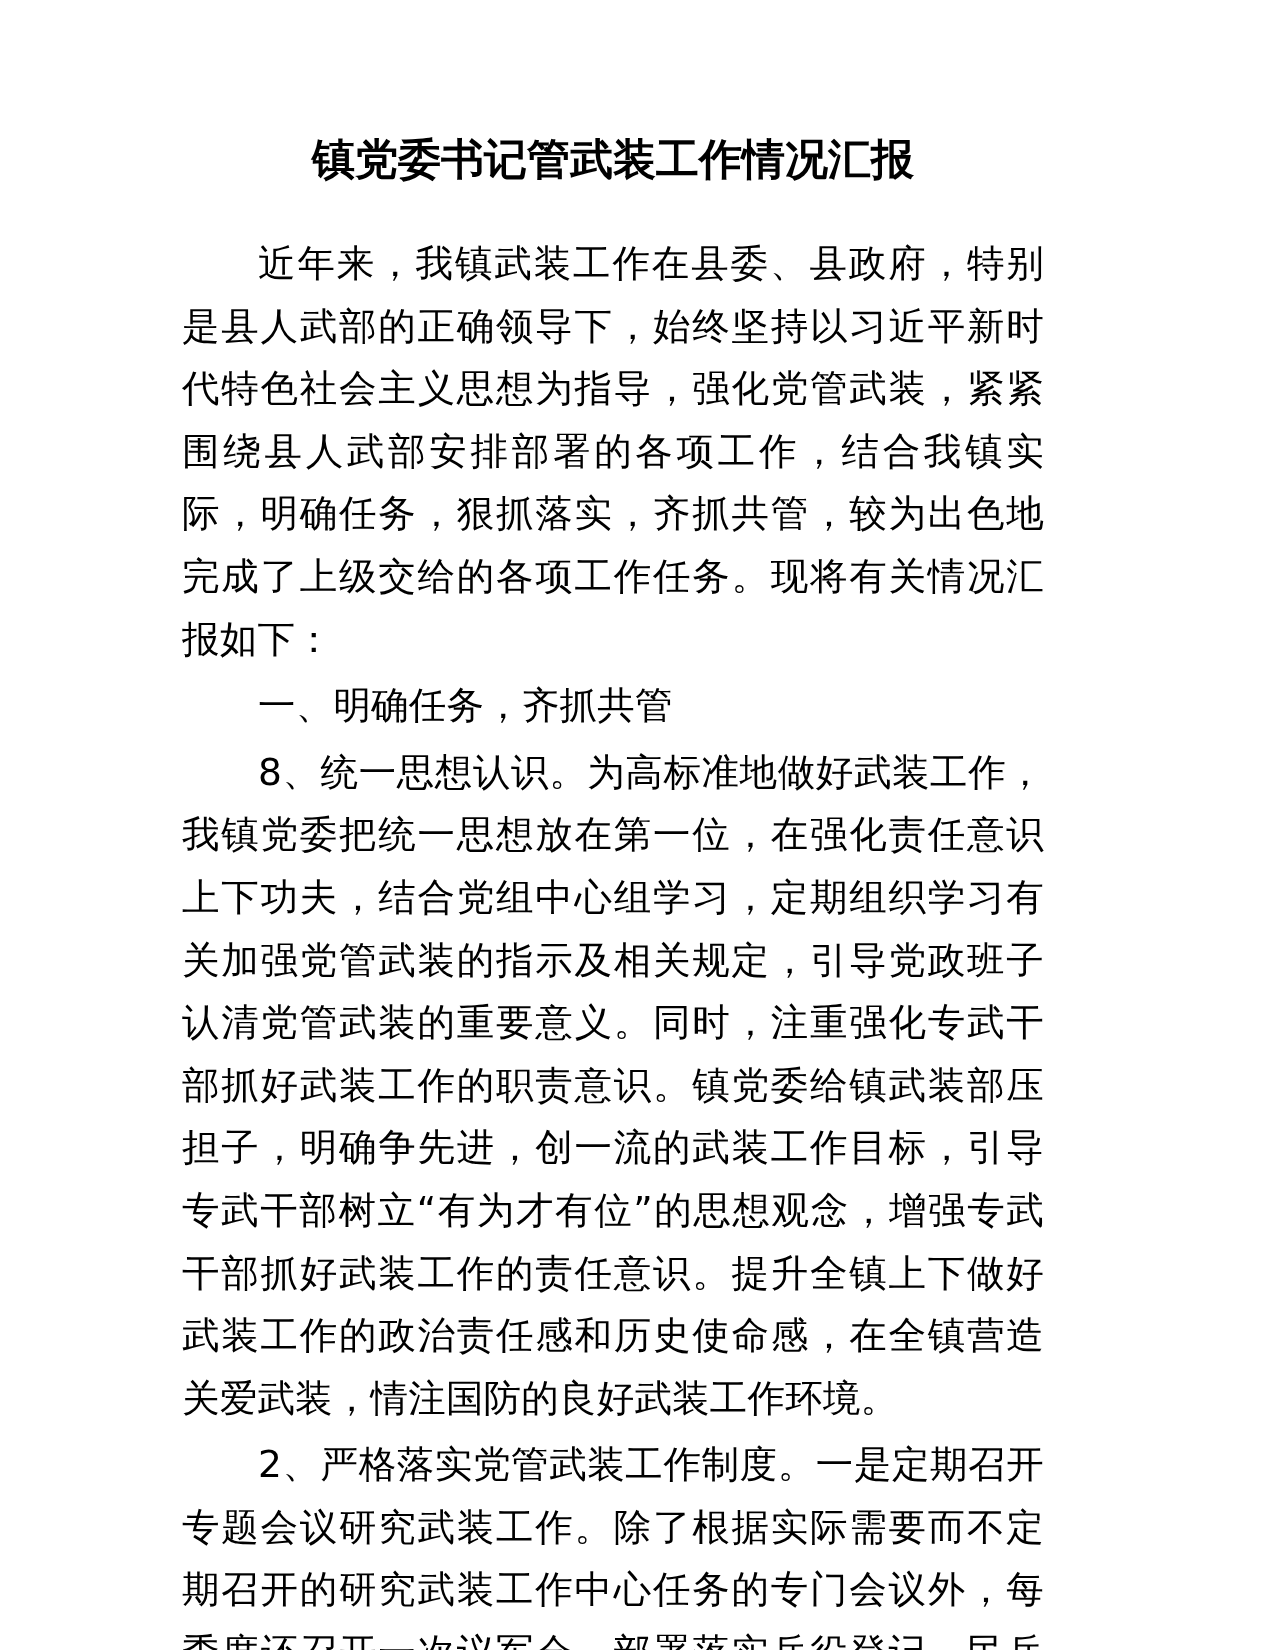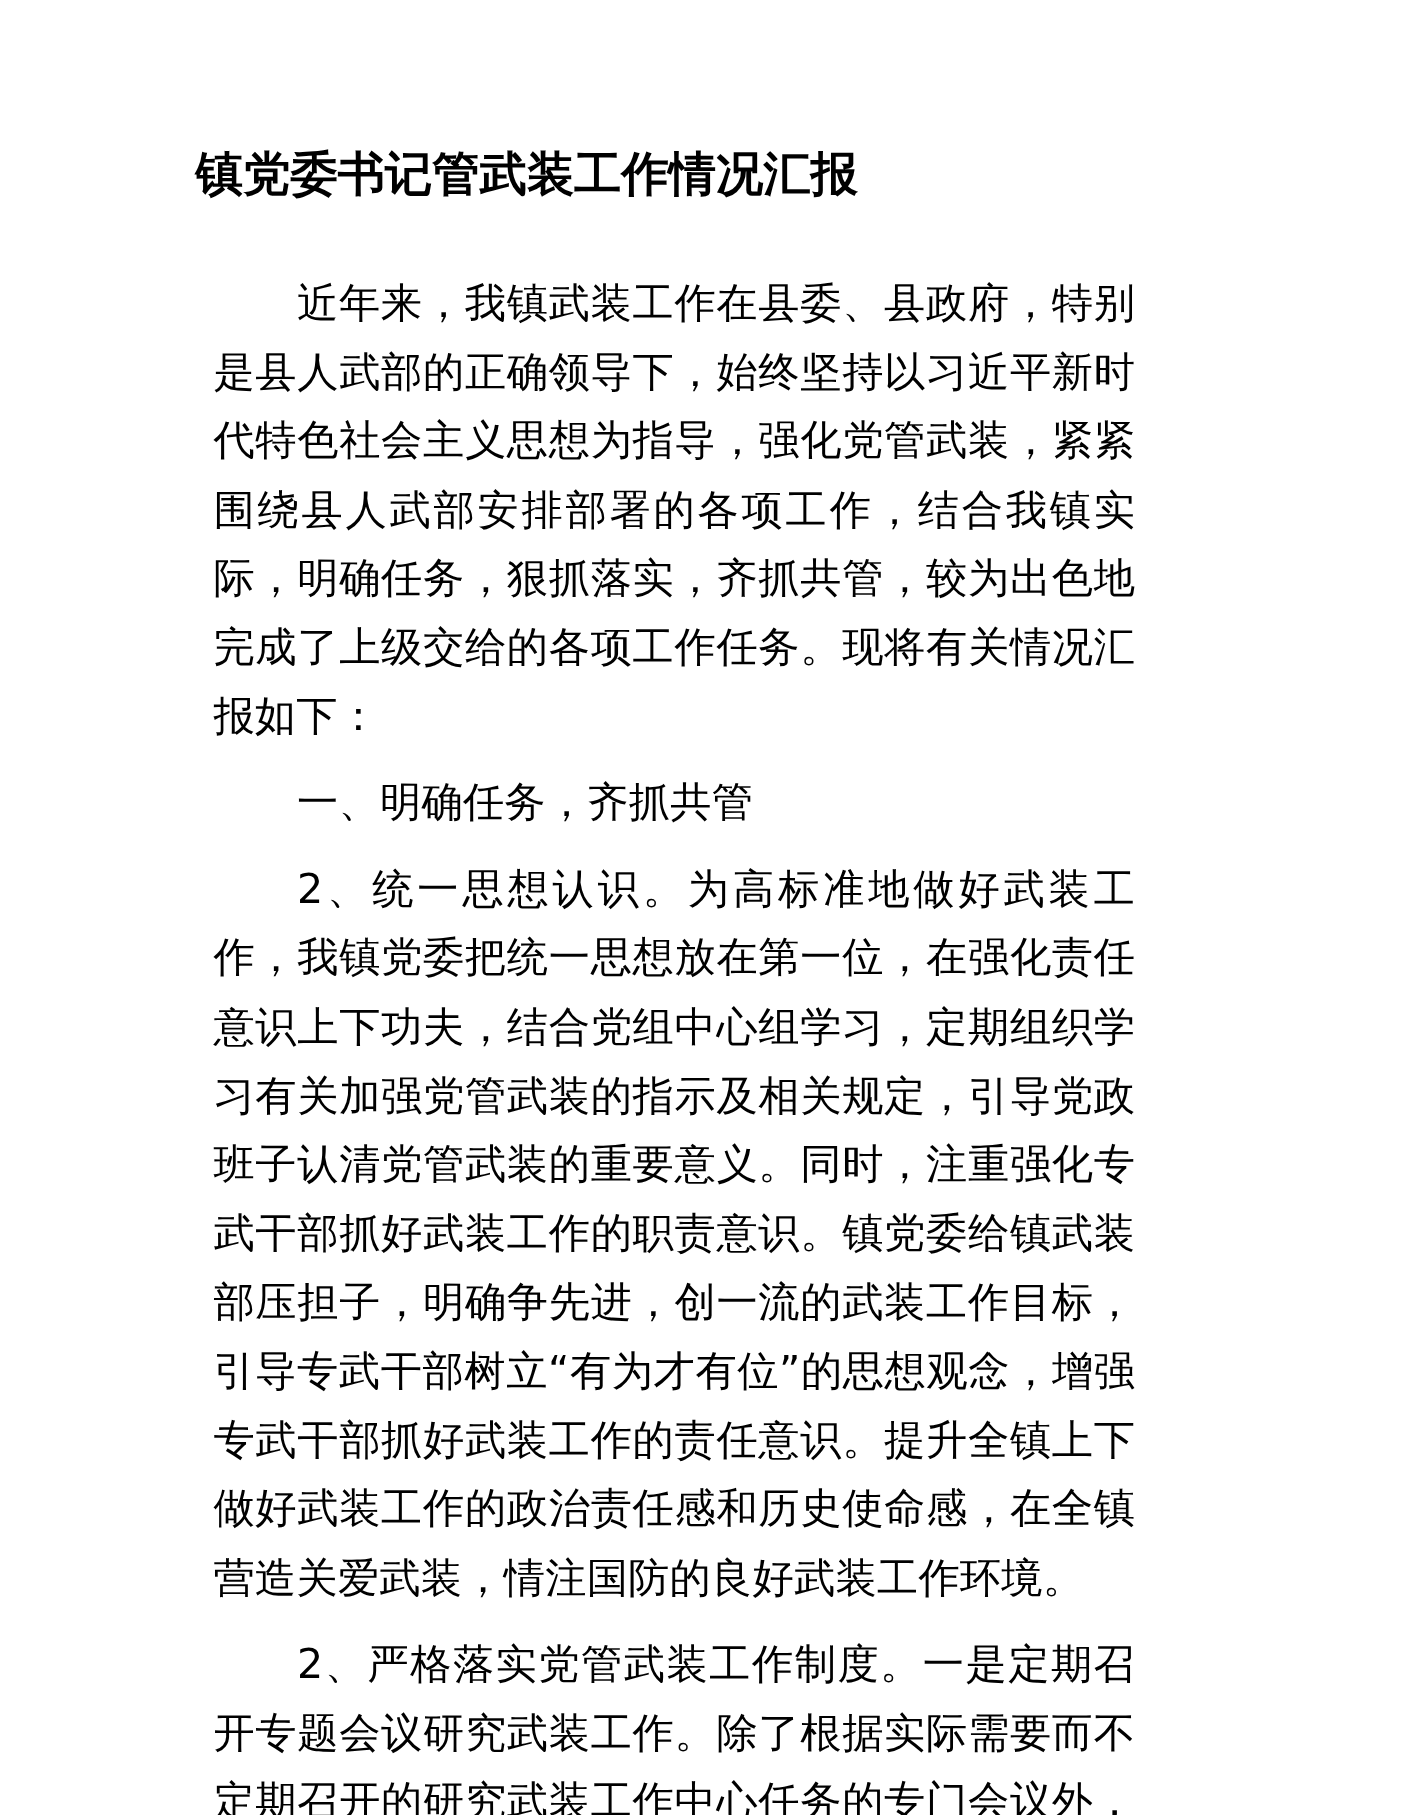--- a/index.html
+++ b/index.html
@@ -20,35 +20,35 @@
     left: 178px;
     top: 126px;
     width: 870px;
   }
   .doc-title {
     font-family: "DejaVu Sans", "Liberation Sans", sans-serif;
     font-weight: 700;
     font-size: 43px;
     line-height: 66px;
     color: #000000;
-    text-align: left;
+    text-align: center;
     letter-spacing: 0px;
     margin: 0 0 12px 0;
     white-space: nowrap;
   }
   .para {
     font-family: "DejaVu Sans", "Liberation Sans", sans-serif;
     font-weight: 400;
     font-size: 37.5px;
     line-height: 62.6px;
     color: #000000;
     text-align: justify;
     text-justify: inter-character;
     text-align-last: left;
-    margin: 16px;
+    margin: 4px;
     padding: 0;
     text-indent: 76px;
     letter-spacing: 0.2px;
     word-break: break-all;
   }
   .para + .para {
     margin-top: 1px;
   }
   .spacer-title {
     height: 24px;
@@ -61,18 +61,18 @@
   <div class="content">
 
     <h1 class="doc-title">镇党委书记管武装工作情况汇报</h1>
 
     <div class="spacer-title"></div>
 
     <p class="para">近年来，我镇武装工作在县委、县政府，特别是县人武部的正确领导下，始终坚持以习近平新时代特色社会主义思想为指导，强化党管武装，紧紧围绕县人武部安排部署的各项工作，结合我镇实际，明确任务，狠抓落实，齐抓共管，较为出色地完成了上级交给的各项工作任务。现将有关情况汇报如下：</p>
 
     <p class="para">一、明确任务，齐抓共管</p>
 
-    <p class="para">2、统一思想认识。为高标准地做好武装工作，我镇党委把统一思想放在第一位，在强化责任意识上下功夫，结合党组中心组学习，定期组织学习有关加强党管武装的指示及相关规定，引导党政班子认清党管武装的重要意义。同时，注重强化专武干部抓好武装工作的职责意识。镇党委给镇武装部压担子，明确争先进，创一流的武装工作目标，引导专武干部树立“有为才有位”的思想观念，增强专武干部抓好武装工作的责任意识。提升全镇上下做好武装工作的政治责任感和历史使命感，在全镇营造关爱武装，情注国防的良好武装工作环境。</p>
+    <p class="para">8、统一思想认识。为高标准地做好武装工作，我镇党委把统一思想放在第一位，在强化责任意识上下功夫，结合党组中心组学习，定期组织学习有关加强党管武装的指示及相关规定，引导党政班子认清党管武装的重要意义。同时，注重强化专武干部抓好武装工作的职责意识。镇党委给镇武装部压担子，明确争先进，创一流的武装工作目标，引导专武干部树立“有为才有位”的思想观念，增强专武干部抓好武装工作的责任意识。提升全镇上下做好武装工作的政治责任感和历史使命感，在全镇营造关爱武装，情注国防的良好武装工作环境。</p>
 
     <p class="para">2、严格落实党管武装工作制度。一是定期召开专题会议研究武装工作。除了根据实际需要而不定期召开的研究武装工作中心任务的专门会议外，每季度还召开一次议军会，部署落实兵役登记、民兵训练、民兵调整改革、征兵等相关工作，将武装工作列入党委和政府工作的重要议事日程。二是落实对武</p>
 
   </div>
 </div>
 
 </body></html>

